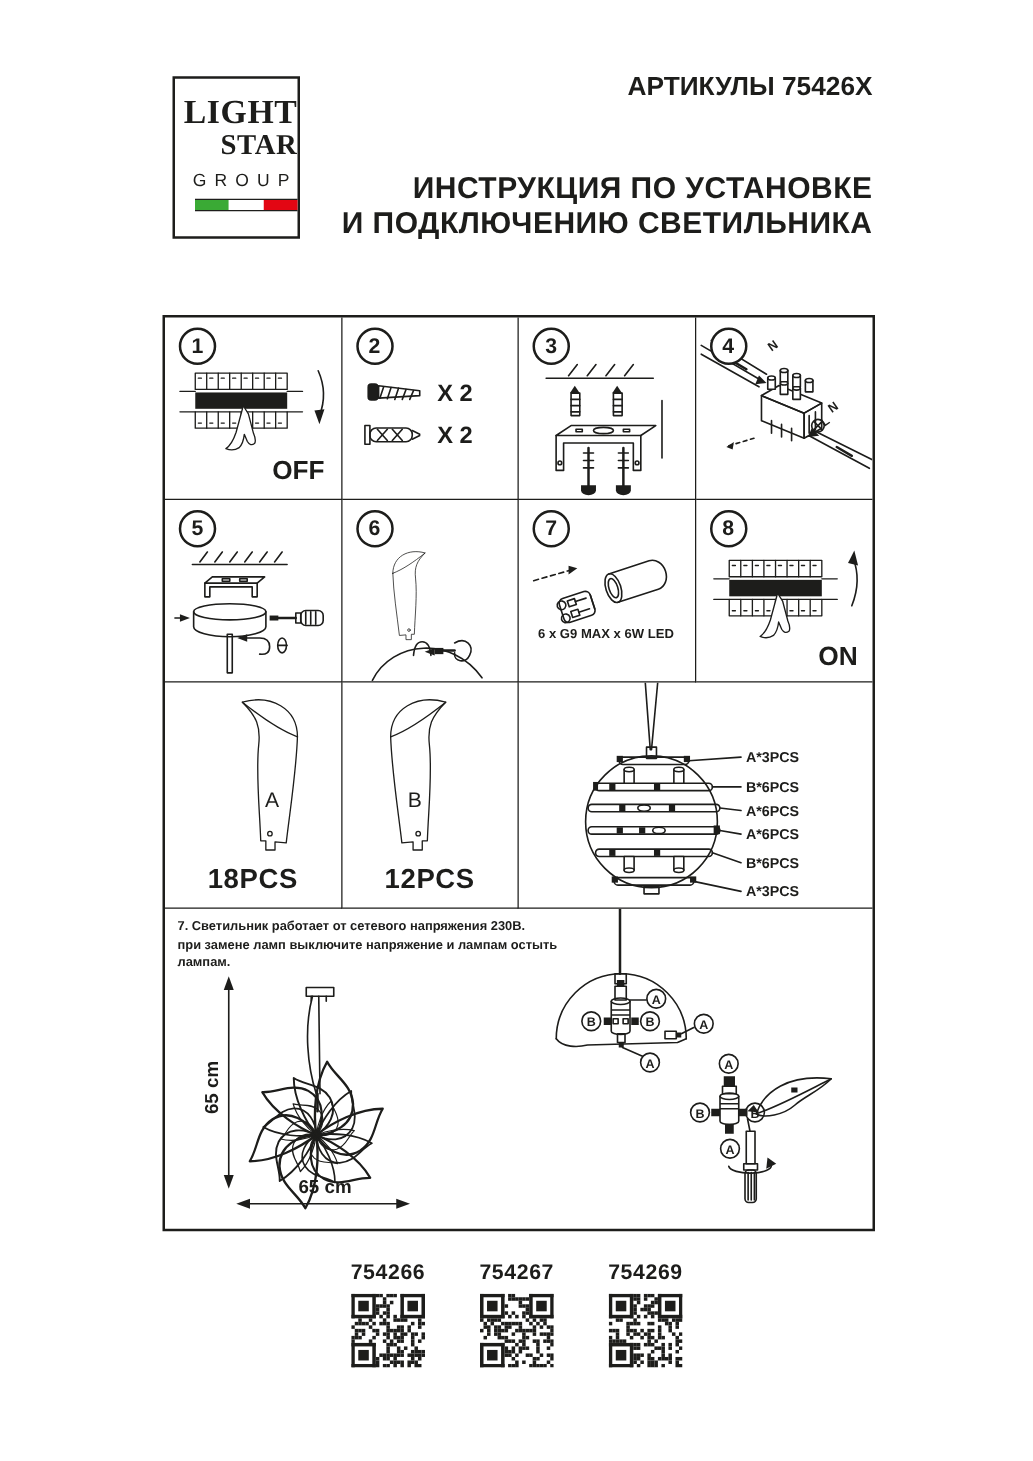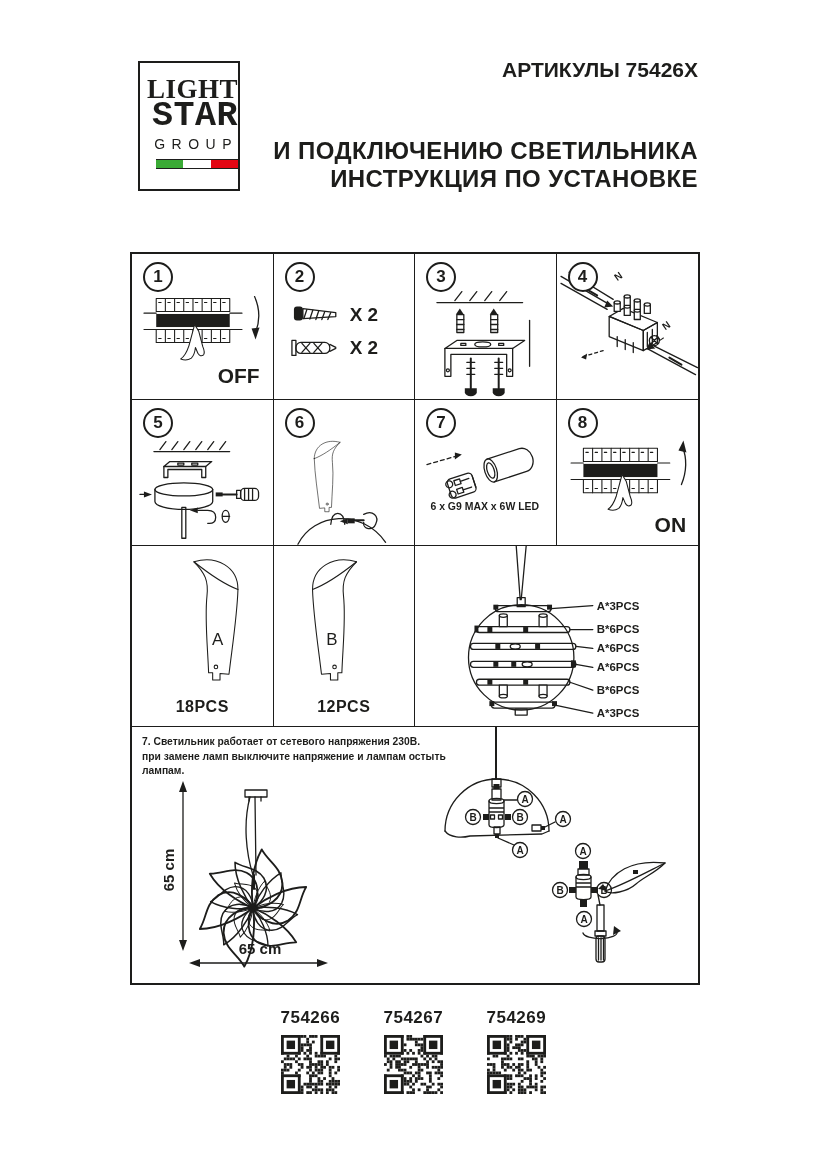--- a/index.html
+++ b/index.html
@@ -5,42 +5,42 @@
   :root{ --ink:#1d1d1b; --green:#3aaa35; --red:#e30613; }
   *{margin:0;padding:0;box-sizing:border-box}
   html,body{background:#fff}
   body{width:826px;height:1169px;position:relative;font-family:"Liberation Sans",sans-serif;color:var(--ink);overflow:hidden}
   .page{position:absolute;inset:0;background:#fff}
 
   
   .logo{position:absolute;left:138px;top:61px;width:102px;height:130px;border:2px solid var(--ink);
         display:flex;flex-direction:column;align-items:flex-end;justify-content:flex-start;padding-top:14px}
   .logo .l1{font-family:"Liberation Serif",serif;font-weight:bold;font-size:27px;line-height:24px;letter-spacing:.5px}
-  .logo .l2{font-family:Liberation Mono, monospace;font-weight:bold;font-size:35px;line-height:30px;letter-spacing:.5px}
+  .logo .l2{font-family:Liberation Serif, serif;font-weight:bold;font-size:23px;line-height:30px;letter-spacing:.5px}
   .logo .l3{font-size:14px;letter-spacing:6.5px;text-indent:6.5px;margin-top:5px;font-weight:400}
   .flag{width:82px;height:10px;margin-top:7px;border-top:1.6px solid var(--ink);border-bottom:1.6px solid var(--ink);display:flex}
   .flag span{flex:1 1 0}
   .flag .g{background:var(--green)} .flag .w{background:#fff} .flag .r{background:var(--red)}
 
   
   .hdr{position:absolute;right:128px;text-align:right;font-weight:bold}
   .hdr.series{top:56px;font-size:21px;line-height:27px}
   .hdr.title{top:137px;font-size:24px;line-height:28px;letter-spacing:.4px}
 
   
   .grid{position:absolute;left:130px;top:252px;width:570px;height:733px;border:2px solid var(--ink);
         display:grid;grid-template-columns:repeat(4,1fr);grid-template-rows:146px 146px 181px 1fr}
   .cell{position:relative;border-right:1.8px solid var(--ink);border-bottom:1.8px solid var(--ink);overflow:hidden}
   .cell.lastcol{border-right:none}
   .cell.span2{grid-column:span 2}
   .cell.full{grid-column:1/5;border-right:none;border-bottom:none}
   .badge{position:absolute;left:11px;top:8px;width:30px;height:30px;border:2px solid var(--ink);border-radius:50%;
          font-weight:bold;font-size:17px;display:flex;align-items:center;justify-content:center;background:#fff;z-index:2}
   .cell svg.art{position:absolute;inset:0;width:100%;height:100%}
-  .qty{position:absolute;left:0;right:0;bottom:10px;text-align:center;font-size:16px;font-weight:bold;letter-spacing:.5px}
+  .qty{position:absolute;left:0;right:0;bottom:10px;text-align:center;font-size:22px;font-weight:bold;letter-spacing:.5px}
 
   
   .s{stroke:var(--ink);fill:none;stroke-width:1.3;stroke-linecap:round;stroke-linejoin:round}
   .s2{stroke:var(--ink);fill:none;stroke-width:2;stroke-linecap:round}
   .f{fill:var(--ink);stroke:none}
   .wf{fill:#fff;stroke:var(--ink);stroke-width:1.3;stroke-linejoin:round}
   .txt{fill:var(--ink);font-family:"Liberation Sans",sans-serif}
 
   
   .notes{position:absolute;left:10px;top:8px;width:340px;font-size:10.3px;line-height:14.5px;font-weight:600}
@@ -92,22 +92,22 @@
         <span class="g"></span>
         <span class="w"></span>
         <span class="r"></span>
       </div>
   </div>
 
   <div class="hdr series">
     <div>АРТИКУЛЫ 75426X</div>
   </div>
   <div class="hdr title">
+    <div>ИНСТРУКЦИЯ ПО УСТАНОВКЕ</div>
     <div>И ПОДКЛЮЧЕНИЮ СВЕТИЛЬНИКА</div>
-    <div>ИНСТРУКЦИЯ ПО УСТАНОВКЕ</div>
   </div>
 
   <div class="grid">
 
     <div class="cell">
       <div class="badge">1</div>
       <svg class="art" viewBox="0 0 141 144">
         <use href="#blade" display="none"></use>
         <g transform="translate(12,34) scale(0.82)">
             <use href="#breaker"></use>

